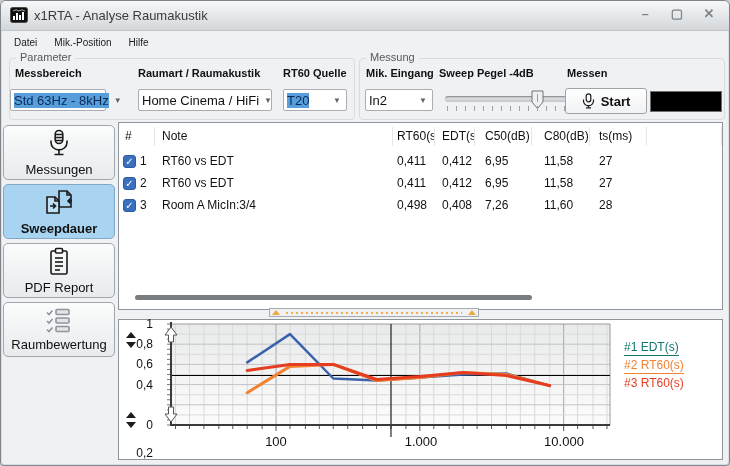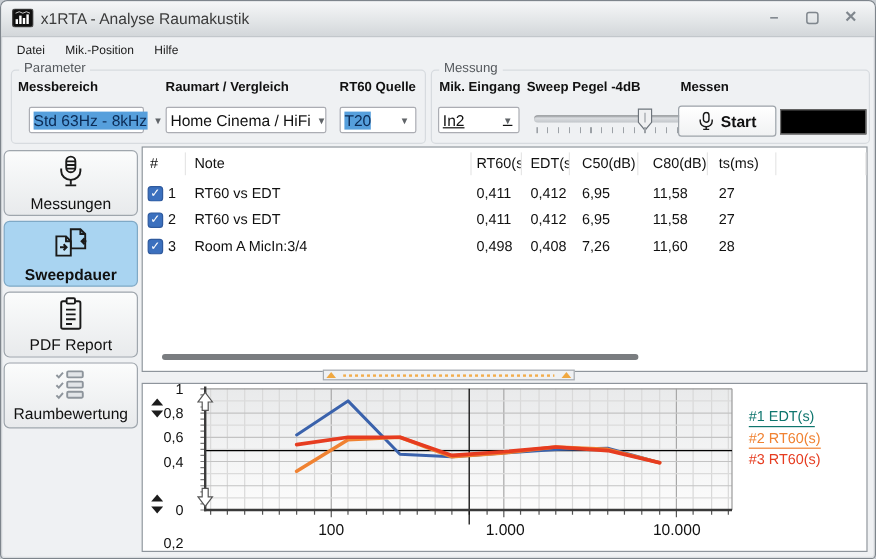--- a/index.html
+++ b/index.html
@@ -99,40 +99,40 @@
 
   <div class="menubar">
     <span class="menuitem">Datei</span>
     <span class="menuitem">Mik.-Position</span>
     <span class="menuitem">Hilfe</span>
   </div>
 
   <div class="group" style="left:8px;top:57px;width:344px;height:60px;">
     <span class="glabel">Parameter</span>
     <span class="flabel" style="left:5px;top:8px;">Messbereich</span>
-    <div class="combo" style="left:14px;top:30px;width:96px;text-align:right;">
+    <div class="combo" style="left:0;top:30px;width:96px;text-align:right;">
       <span class="hl">Std 63Hz - 8kHz</span>
       <span class="arr">▼</span>
     </div>
-    <span class="flabel" style="left:128px;top:8px;">Raumart / Vergleich</span>
+    <span class="flabel" style="left:128px;top:8px;">Raumart / Raumakustik</span>
     <div class="combo" style="left:128px;top:30px;width:134px;">
       <span>Home Cinema / HiFi</span>
       <span class="arr">▼</span>
     </div>
     <span class="flabel" style="left:273px;top:8px;">RT60 Quelle</span>
     <div class="combo" style="left:273px;top:30px;width:64px;">
       <span class="hl">T20</span>
       <span class="arr">▼</span>
     </div>
   </div>
 
   <div class="group" style="left:358px;top:57px;width:364px;height:60px;">
     <span class="glabel">Messung</span>
     <span class="flabel" style="left:6px;top:8px;">Mik. Eingang</span>
-    <div class="combo" style="left:5px;top:30px;width:68px;text-decoration:underline;">
+    <div class="combo" style="left:5px;top:30px;width:68px;">
       <span>In2</span>
       <span class="arr">▼</span>
     </div>
     <span class="flabel" style="left:79px;top:8px;">Sweep Pegel -4dB</span>
     <div class="slider-track" style="left:85px;top:37px;width:142px;"></div>
     <div class="slider-thumb" style="top: 31px; left: 170.8px;">
       <svg width="13" height="20" viewBox="0 0 13 20">
           <path d="M1,1 h11 v11 l-5.5,6.5 L1,12 z" fill="#EFF0F1" stroke="#6E757C"></path>
           <line x1="6.5" y1="4" x2="6.5" y2="12" stroke="#9aa0a6"></line>
         </svg>

